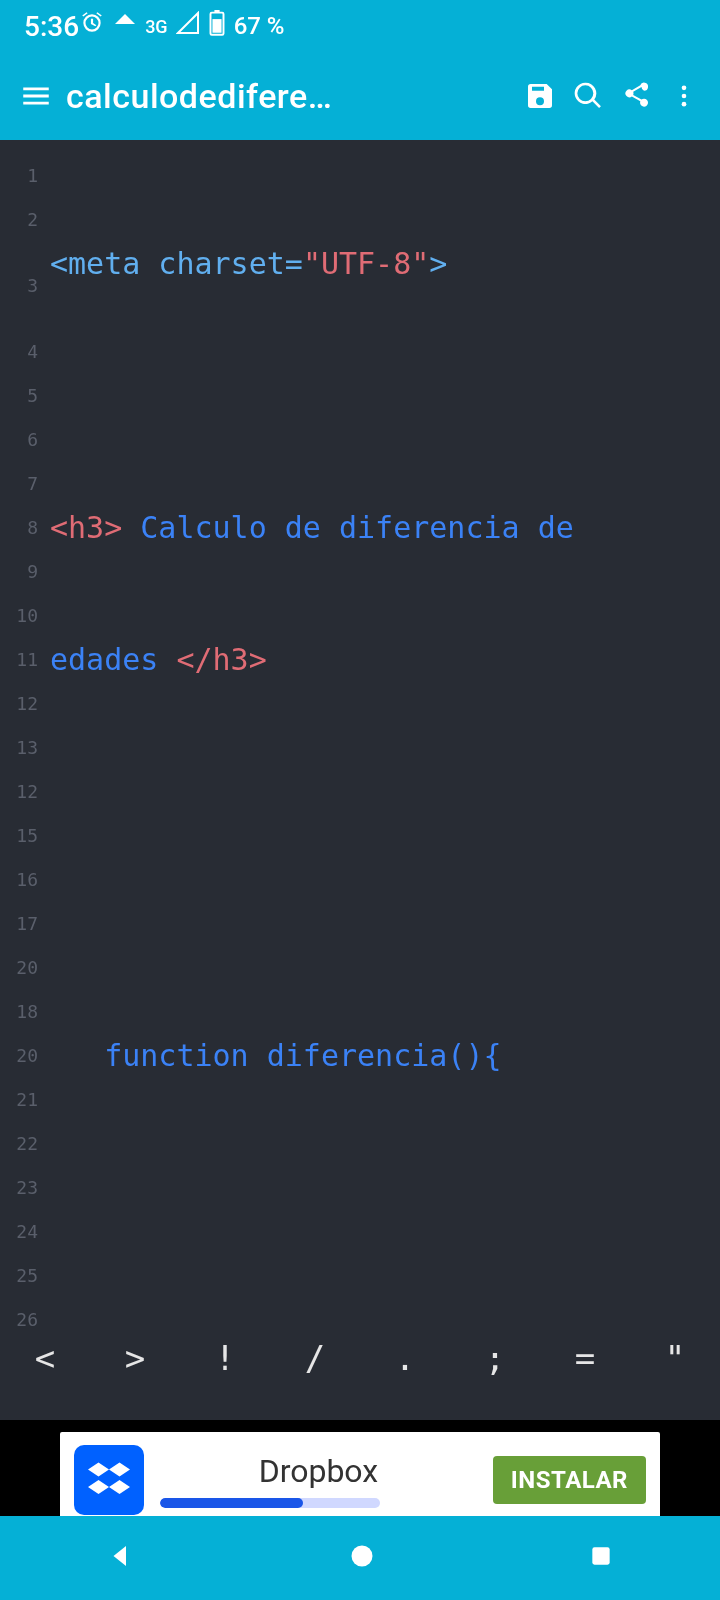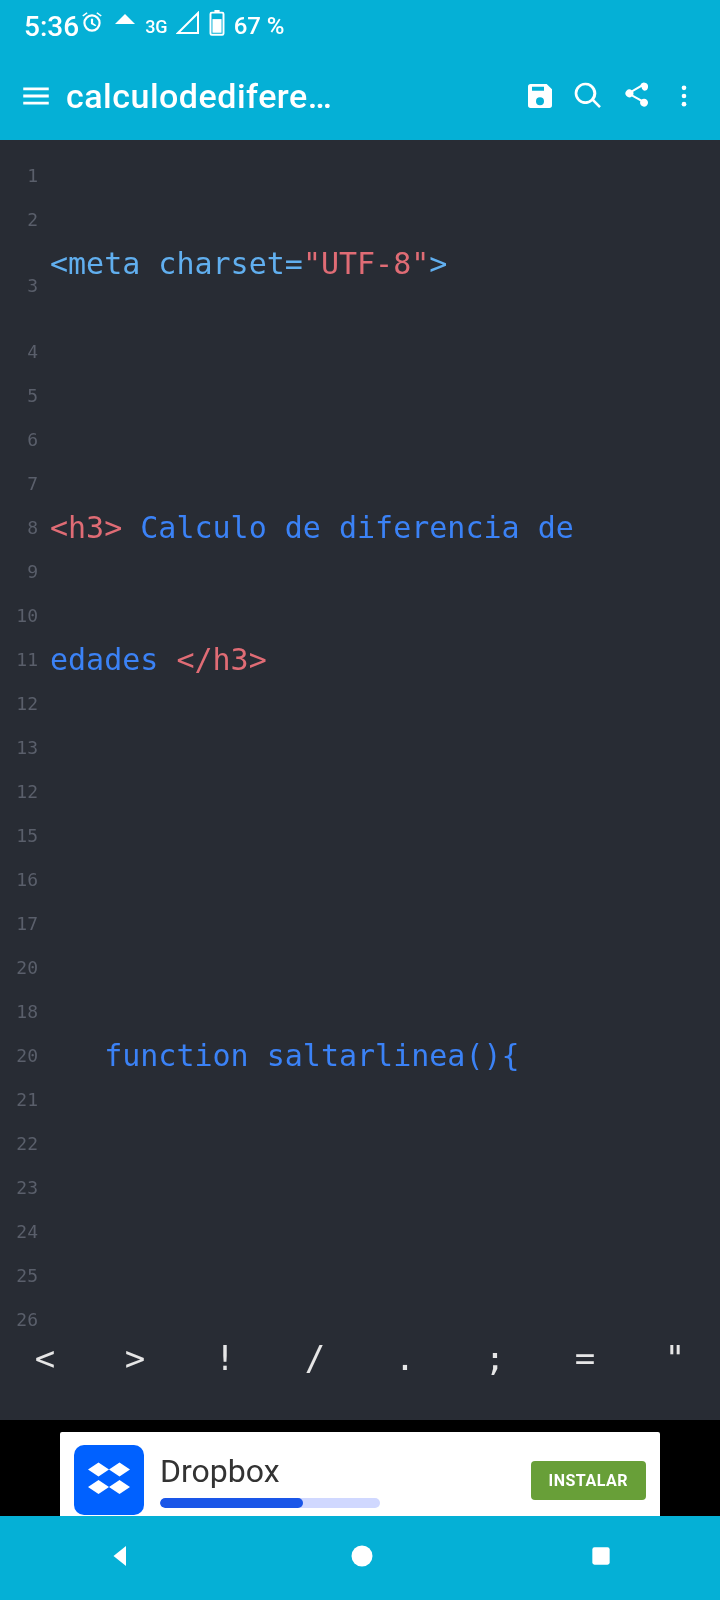--- a/index.html
+++ b/index.html
@@ -72,31 +72,32 @@
   
   .ad {
     background: #fff;
     height: 96px;
     margin: 12px 60px 0 60px;
     display: flex;
     align-items: center;
     padding: 10px 14px;
     gap: 16px;
     border-radius: 2px;
+    text-align: center;
   }
   .ad-logo {
     width: 70px; height: 70px; background:#0061ff; border-radius:10px;
     display:flex; align-items:center; justify-content:center;
   }
   .ad-body { flex:1; }
   .ad-title { font-size: 32px; color:#333; font-weight:400; }
   .ad-progress { width: 220px; height:10px; background:#d0d8ff; border-radius:5px; margin-top:8px; overflow:hidden;}
   .ad-progress-fill { width:65%; height:100%; background:#1a56e8; border-radius:5px;}
   .ad-btn {
-    background:#689f38; color:#fff; font-weight:700; font-size:16px;
+    background:#689f38; color:#fff; font-weight:700; font-size:24px;
     padding: 10px 18px; border-radius:4px; letter-spacing:0.5px;
   }
   
   .nav-bar {
     position:absolute; bottom:0; left:0; right:0;
     background:#05b0d6; height: 84px;
     display:flex; justify-content:space-around; align-items:center;
   }
   .nav-bar svg { fill:#fff; }
   
@@ -195,21 +196,21 @@
     <div>25</div>
     <div>26</div>
   </div>
   <div class="code">
     <div class="row"><span class="c-attr">&lt;meta</span><span class="c-attr"> charset=</span><span class="c-tag">"UTF-8"</span><span class="c-attr">&gt;</span></div>
     <div class="row"></div>
     <div class="row"><span class="c-tag">&lt;h3&gt;</span><span class="c-text"> Calculo de diferencia de</span></div>
     <div class="row"><span class="c-text">edades </span><span class="c-tag">&lt;/h3&gt;</span></div>
     <div class="row"></div>
     <div class="row"></div>
-    <div class="row"><span class="c-text">   function saltarlinea(){</span></div>
+    <div class="row"><span class="c-text">   function diferencia(){</span></div>
     <div class="row"></div>
     
     
     
     
     
     
     
     
     

